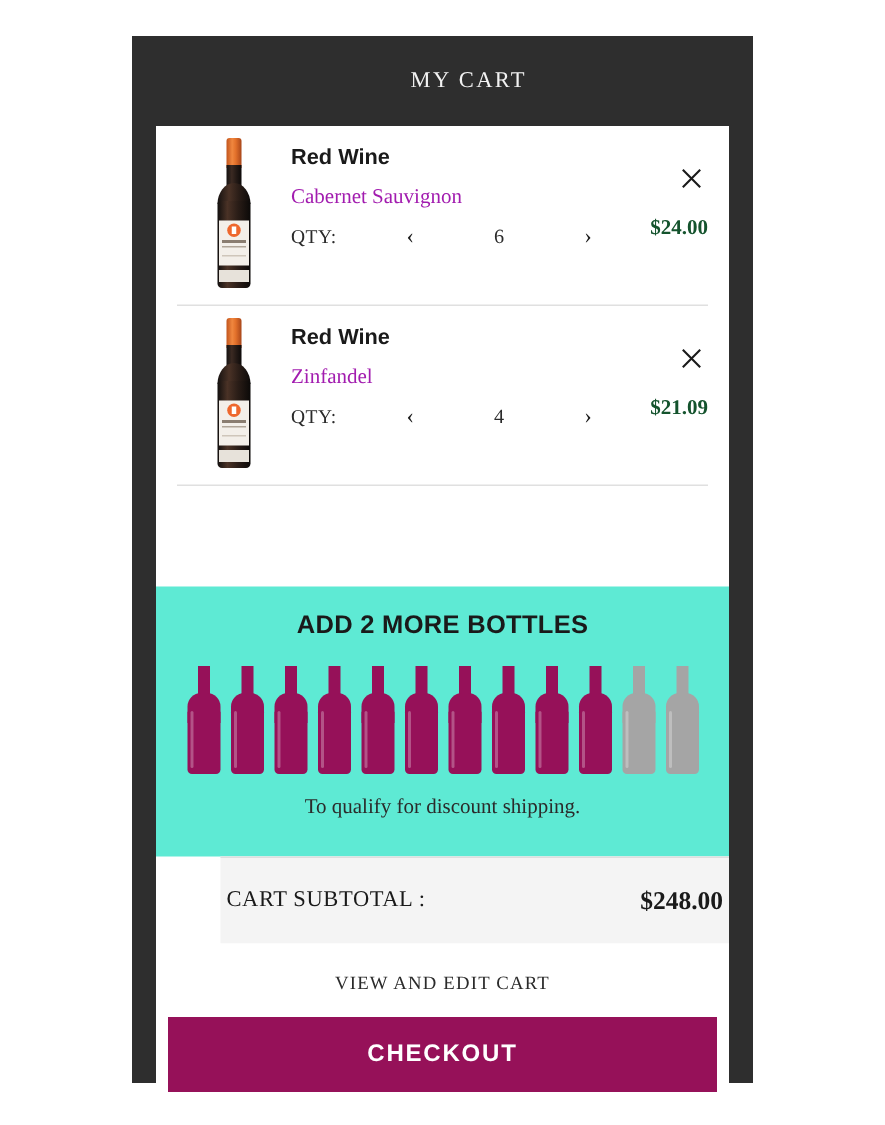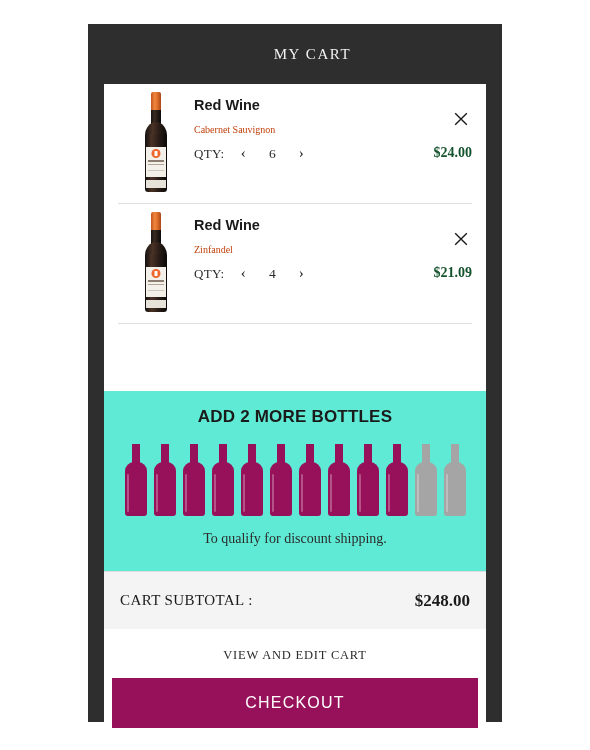--- a/index.html
+++ b/index.html
@@ -179,31 +179,32 @@
   .item-name {
     font-family: "Liberation Sans", sans-serif;
     font-size: 14.5px;
     font-weight: bold;
     color: #1a1a1a;
     line-height: 1.1;
   }
   .item-variant {
     margin-top: 10px;
     font-family: "Liberation Serif", serif;
-    font-size: 10px;
-    color: #c2410c;
+    font-size: 14px;
+    color: #a21caf;
     line-height: 1.1;
   }
   .item-qty {
     margin-top: 11px;
     display: flex;
     align-items: center;
     font-family: "Liberation Serif", serif;
     font-size: 13px;
     color: #2b2b2b;
+    justify-content: space-between;
   }
   .qty-label { letter-spacing: .3px; }
   .qty-btn {
     display: inline-block;
     width: 20px;
     text-align: center;
     color: #1a1a1a;
     font-size: 15px;
     line-height: 1;
     cursor: pointer;
@@ -316,22 +317,23 @@
   }
 
   
   .subtotal-region {
     background: #f4f4f4;
     border-top: 1px solid #dedede;
     height: 58px;
     display: flex;
     align-items: center;
     justify-content: space-between;
-    padding: 0 16px;
-    box-sizing: border-box;
+    padding: 0 4px;
+    box-sizing: border-box;
+    margin-left: 43px;
   }
   .subtotal-label {
     font-family: "Liberation Serif", serif;
     font-size: 15px;
     color: #1a1a1a;
     letter-spacing: .4px;
   }
   .subtotal-value {
     font-family: "Liberation Serif", serif;
     font-size: 17px;
@@ -358,21 +360,21 @@
   }
   .checkout-btn {
     display: block;
     width: 100%;
     height: 50px;
     background: #961159;
     color: #ffffff;
     border: 0;
     font-family: "Liberation Sans", sans-serif;
     font-size: 16px;
-    font-weight: normal;
+    font-weight: bold;
     letter-spacing: 1.2px;
     cursor: pointer;
   }
 </style>
 </head>
 <body>
 
 <div id="cart-root">
 
   <div class="cart-header">

